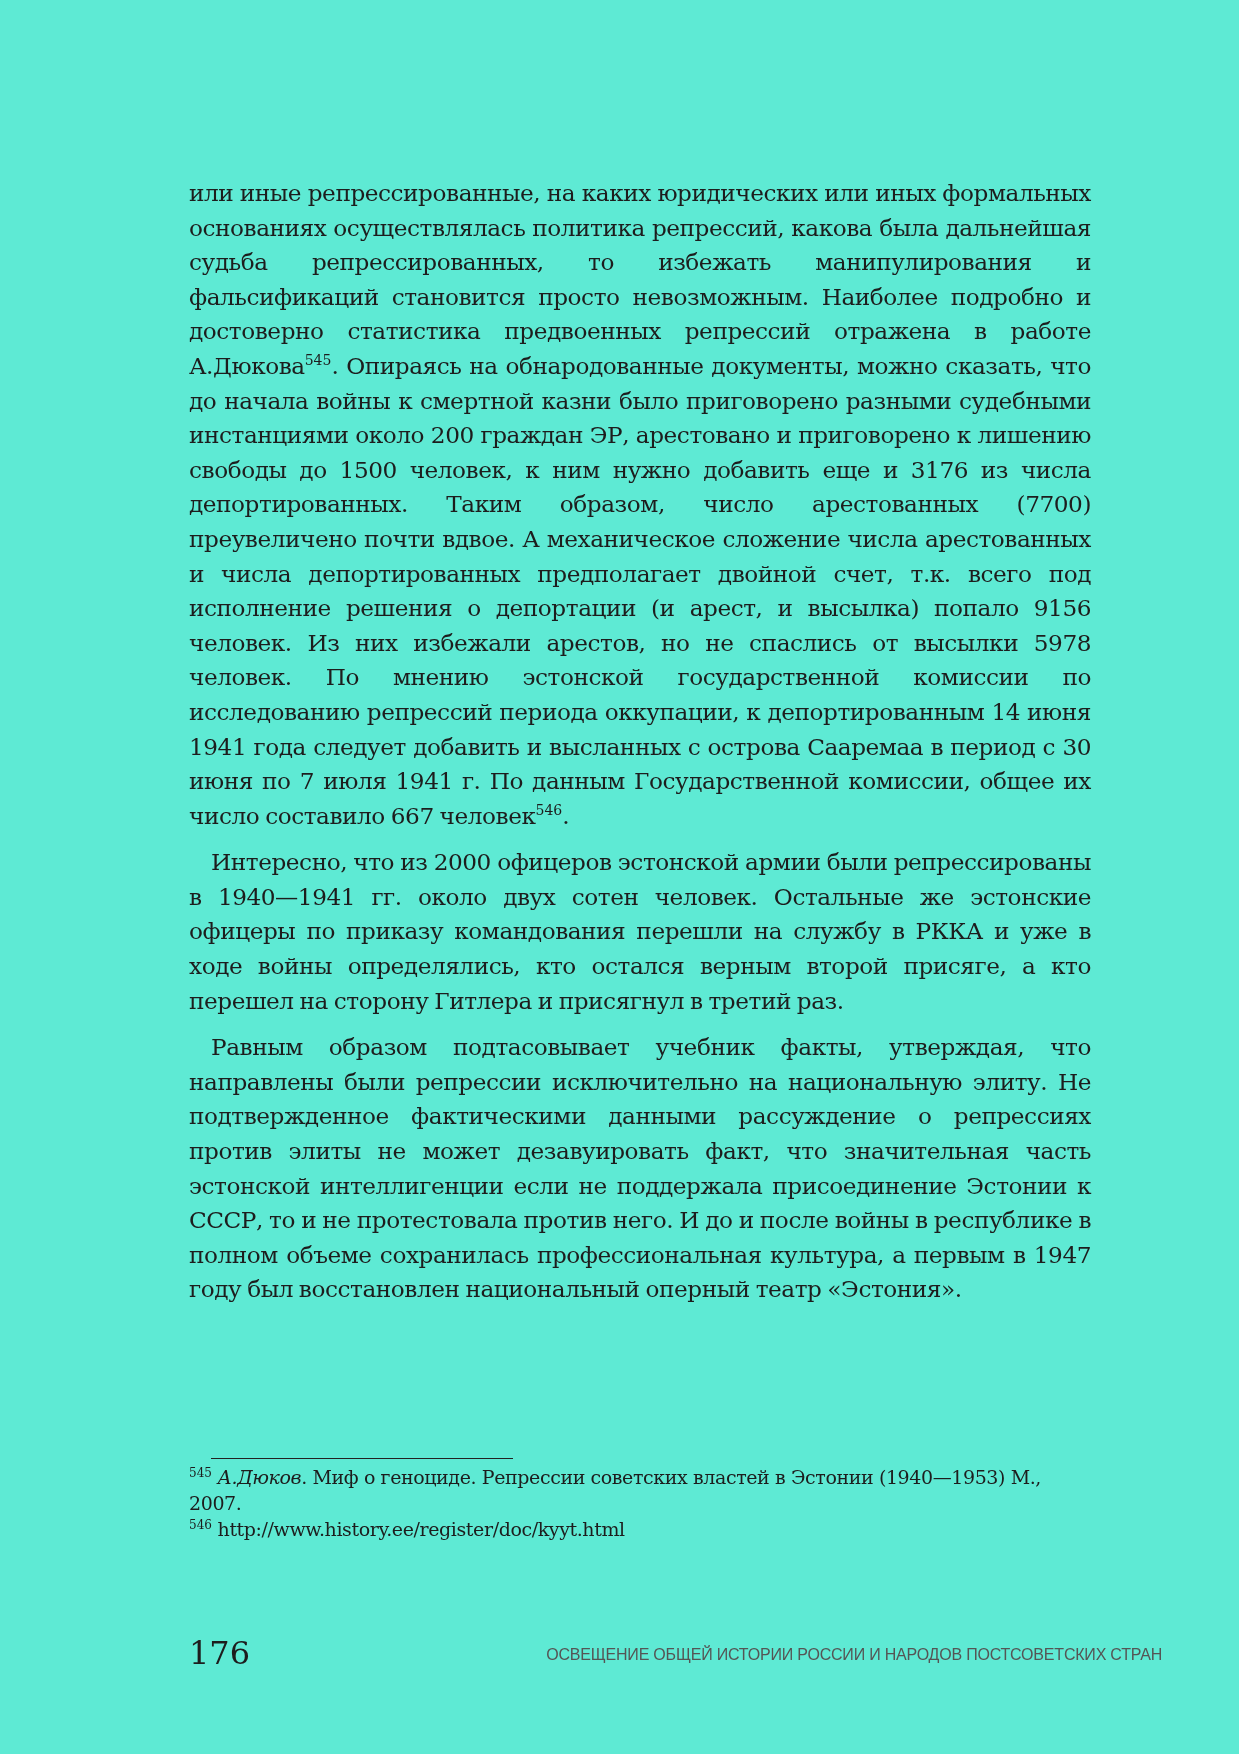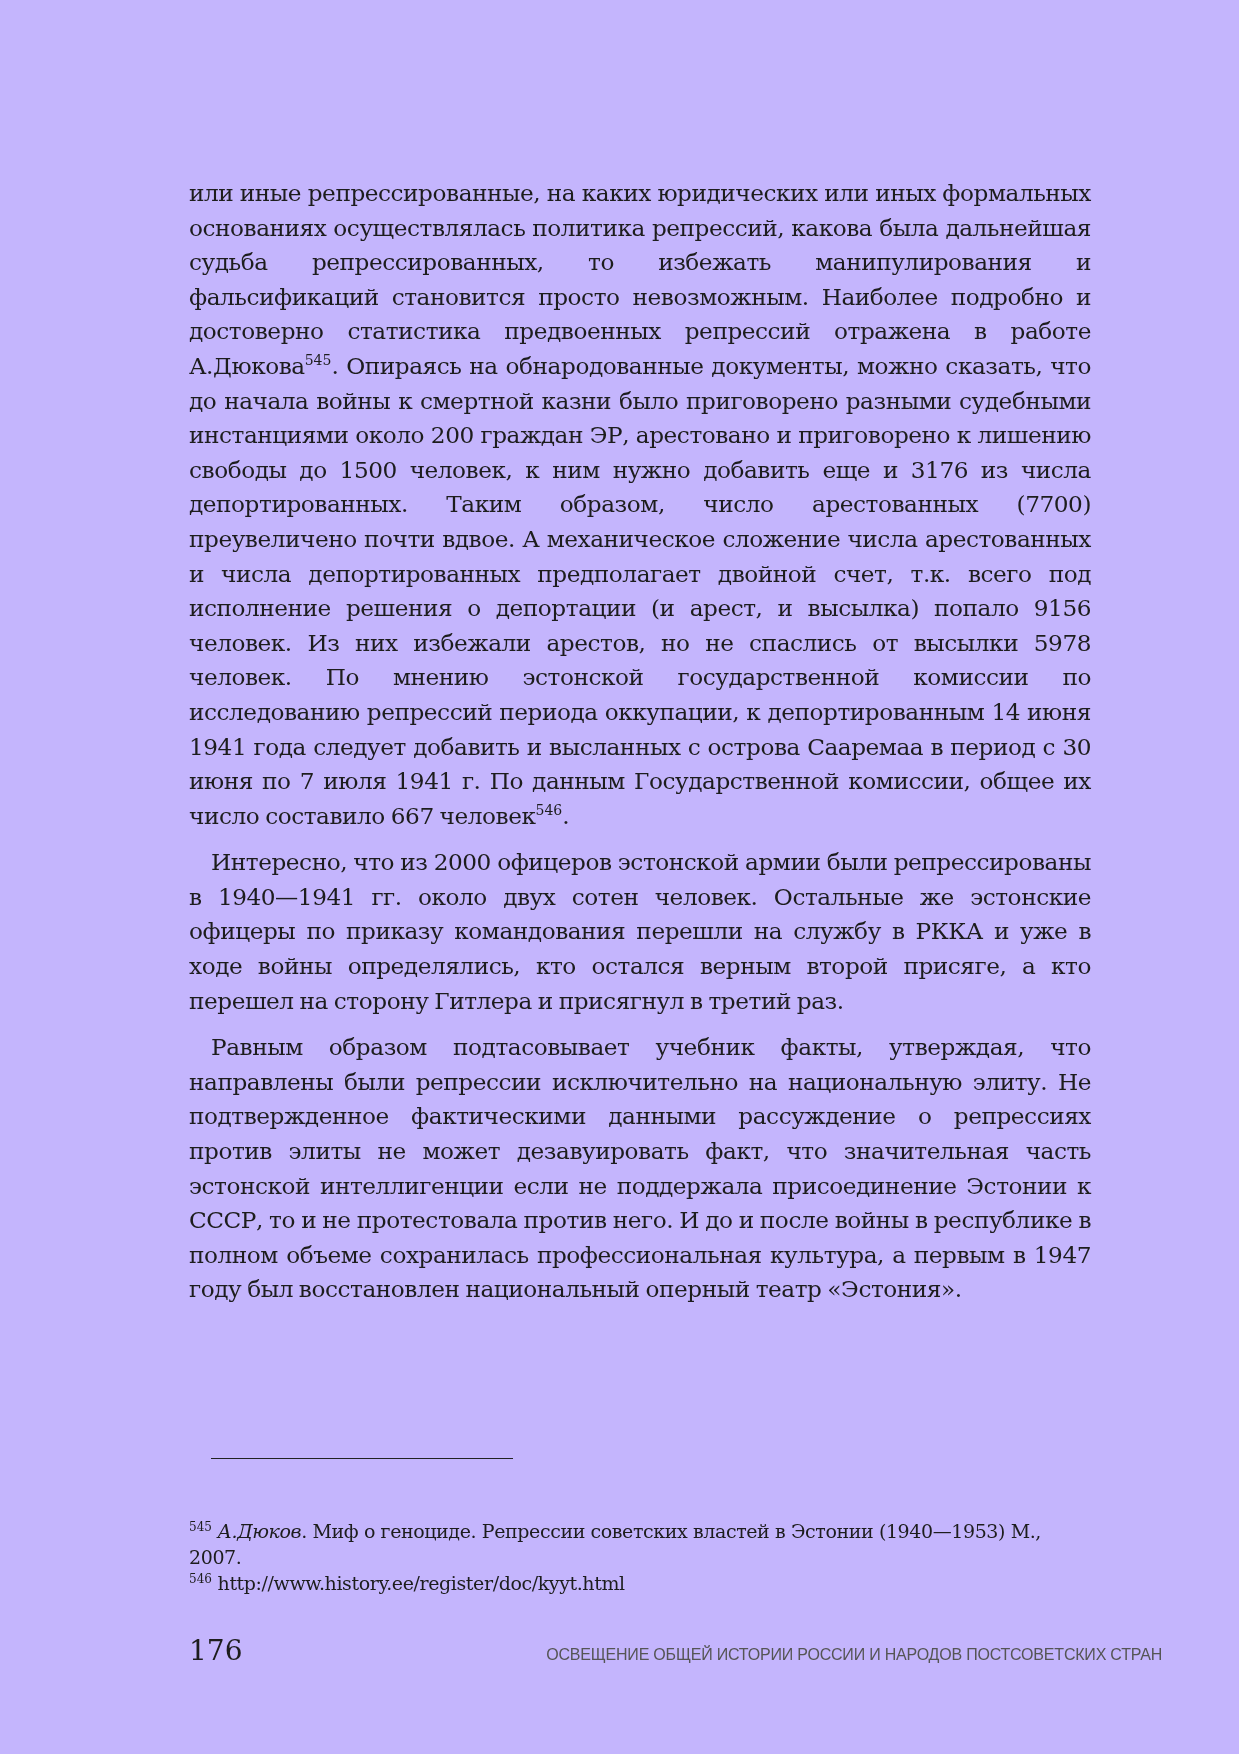--- a/index.html
+++ b/index.html
@@ -1,38 +1,38 @@
 <!DOCTYPE html>
 <html><head>
 <meta charset="utf-8">
 <style>
   html, body { margin: 0; padding: 0; background: #fefefe; }
   body { width: 1239px; height: 1754px; position: relative; overflow: hidden; }
-  .page { position: absolute; left: 0; top: 0; width: 1239px; height: 1754px; background: #c4b5fd; }
+  .page { position: absolute; left: 0; top: 0; width: 1239px; height: 1754px; background: #5eead4; }
   .body-text {
     position: absolute; left: 189px; top: 176px; width: 902px;
     font-family: "DejaVu Serif", "Liberation Serif", serif;
     font-size: 23.2px; line-height: 34.6px; color: #1d1d1d;
     text-align: justify; letter-spacing: -0.45px; word-spacing: -1px;
   }
   .body-text p { margin: 0 0 12px 0; text-indent: 0; }
   .body-text p.indent { text-indent: 22px; }
   sup { font-size: 14px; line-height: 0; vertical-align: 9px; letter-spacing: 0; }
   .fn-rule { position: absolute; left: 211px; top: 1458px; width: 302px; height: 0; border-top: 1.5px solid #222; }
   .footnotes {
-    position: absolute; left: 189px; top: 1518px; width: 900px;
+    position: absolute; left: 189px; top: 1464px; width: 900px;
     font-family: "DejaVu Serif", "Liberation Serif", serif;
     font-size: 19px; line-height: 26px; color: #1d1d1d; letter-spacing: -0.4px;
   }
   .footnotes p { margin: 0; }
   .footnotes sup { font-size: 12px; vertical-align: 7px; }
   .footnotes i { font-style: italic; }
   .page-number {
     position: absolute; left: 189px; top: 1634px;
-    font-family: "DejaVu Serif", "Liberation Serif", serif; font-size: 28px; color: #1d1d1d;
+    font-family: "DejaVu Serif", "Liberation Serif", serif; font-size: 32px; color: #1d1d1d;
   }
   .running-title {
     position: absolute; right: 77px; top: 1646px;
     font-family: "Liberation Sans", sans-serif; font-size: 16px; color: #555;
     letter-spacing: -0.2px; text-transform: uppercase;
   }
 </style>
 </head>
 <body>
 

